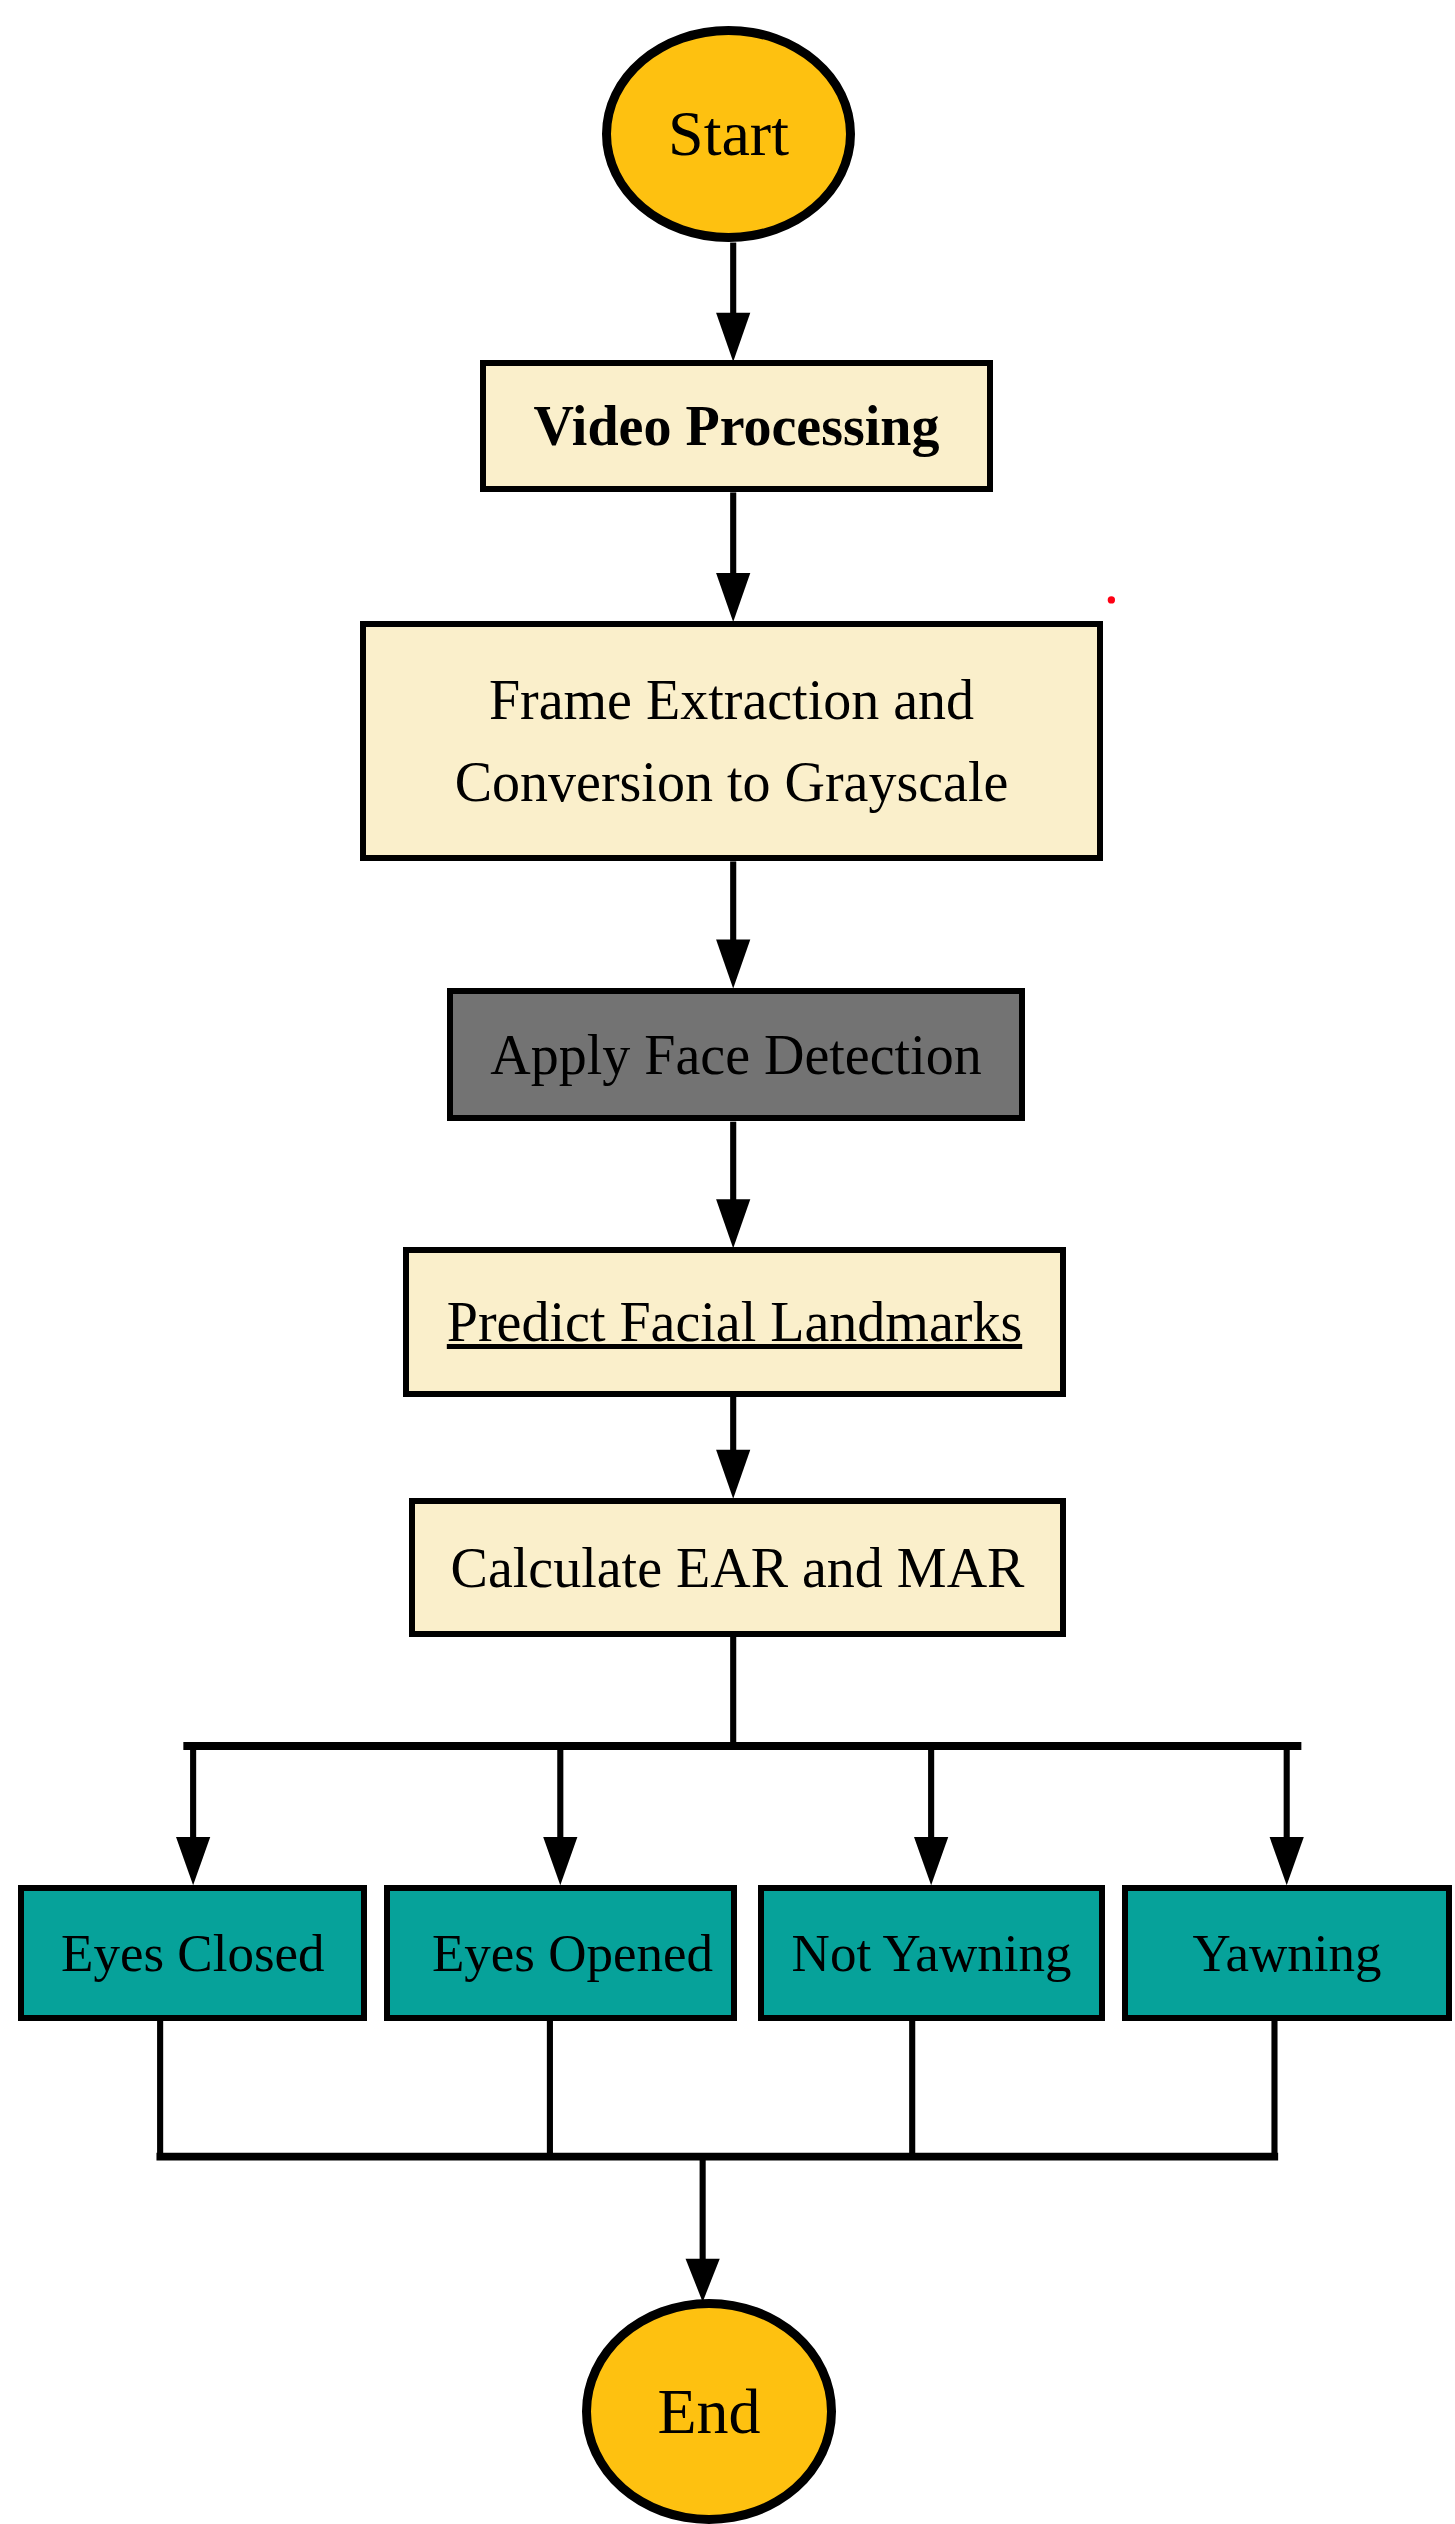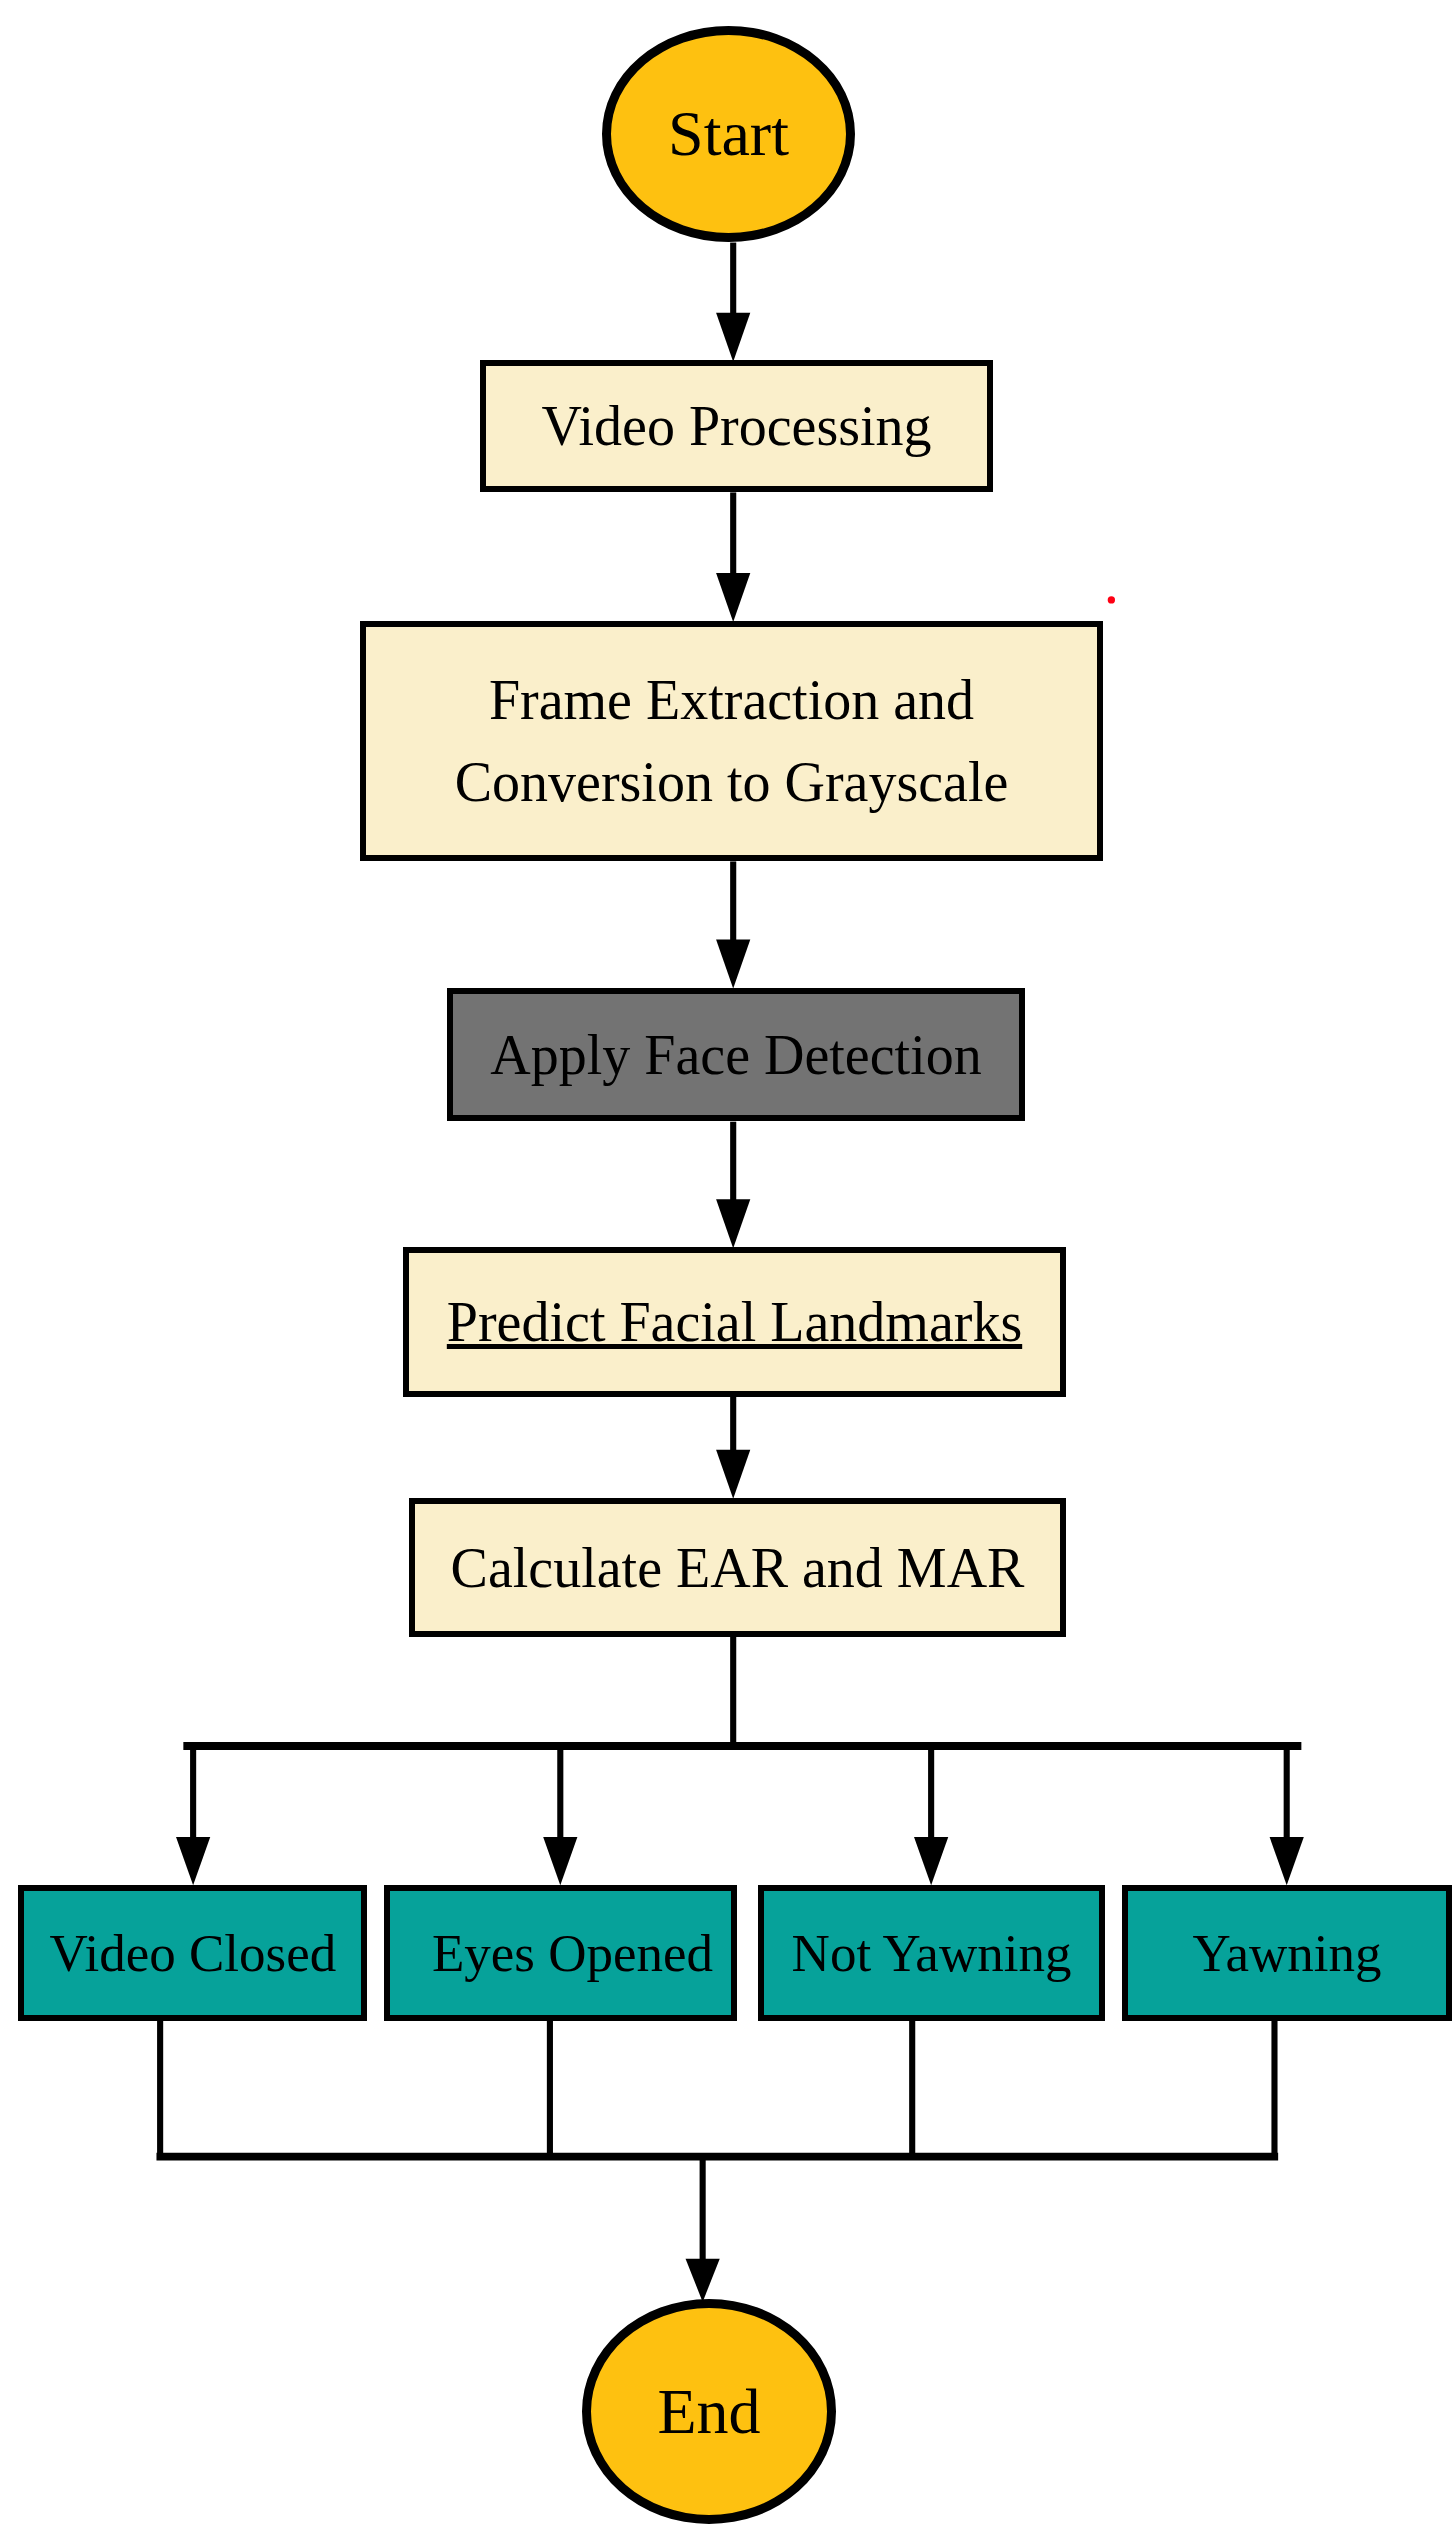--- a/index.html
+++ b/index.html
@@ -99,21 +99,21 @@
     <line x1="256" y1="3530" x2="2092" y2="3530" stroke-width="13"></line>
 
     <line x1="1150" y1="3530" x2="1150" y2="3700" stroke-width="10"></line>
     <polygon points="1122,3697 1178,3697 1150,3768" stroke="none"></polygon>
   </svg>
 
   <div class="node terminal start-oval" style="background-color: rgb(254, 193, 16);">
     <span>Start</span>
   </div>
 
-  <div class="node process box-video" style="background-color: rgb(250, 239, 203);">
+  <div class="node process box-video" style="background-color: rgb(250, 239, 203); font-weight: bold;">
     <span>Video Processing</span>
   </div>
 
   <div class="node process two-line box-frame" style="background-color: rgb(250, 239, 203);">
     <span>Frame Extraction and</span>
     <span>Conversion to Grayscale</span>
   </div>
 
   <div class="node process box-apply" style="background-color: #737373;">
     <span>Apply Face Detection</span>
@@ -121,21 +121,21 @@
 
   <div class="node process box-predict" style="background-color: rgb(250, 239, 203);">
     <span>Predict Facial Landmarks</span>
   </div>
 
   <div class="node process box-calc" style="background-color: rgb(250, 239, 203);">
     <span>Calculate EAR and MAR</span>
   </div>
 
   <div class="node outcome box-eyes-closed" style="background-color: rgb(6, 162, 154);">
-    <span>Video Closed</span>
+    <span>Eyes Closed</span>
   </div>
 
   <div class="node outcome box-eyes-opened" style="background-color: rgb(6, 162, 154);">
     <span>Eyes Opened</span>
   </div>
 
   <div class="node outcome box-not-yawning" style="background-color: rgb(6, 162, 154);">
     <span>Not Yawning</span>
   </div>
 

